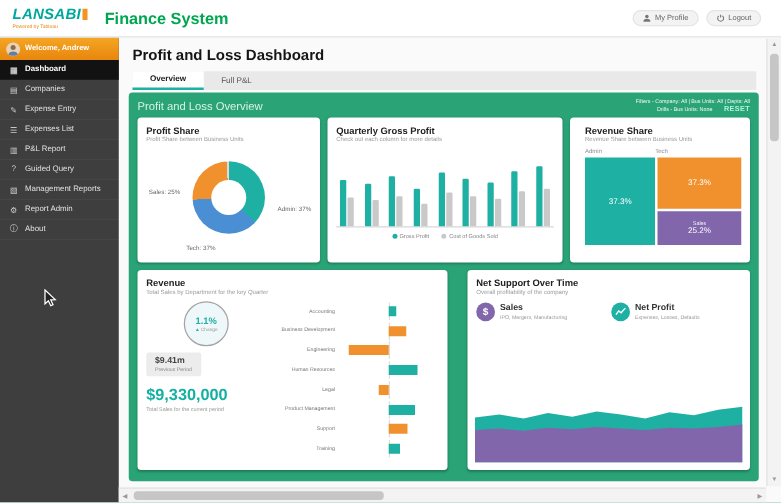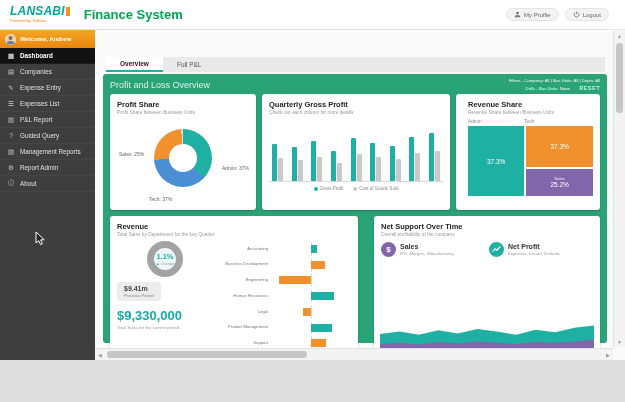--- a/index.html
+++ b/index.html
@@ -1,17 +1,17 @@
 <!DOCTYPE html>
 <html><head>
 <meta charset="utf-8">
 <style>
   *{margin:0;padding:0;box-sizing:border-box;}
   html,body{width:625px;height:402px;overflow:hidden;font-family:"Liberation Sans",sans-serif;background:#ddd;}
-  .app{position:relative;width:625px;height:360px;background:#f2f2f2;overflow:hidden;}
+  .app{position:relative;width:625px;height:402px;background:#f2f2f2;overflow:hidden;}
 
   
   .header{position:absolute;top:0;left:0;right:0;height:30px;background:#fff;border-bottom:1px solid #e3e3e3;display:flex;align-items:center;z-index:6;}
   .logo{margin-left:10px;line-height:1.1;}
   .logo-line{display:flex;align-items:center;}
   .logo-main,.logo-accent{font-weight:bold;font-style:italic;font-size:12px;color:#00a79d;letter-spacing:.2px;}
   .logo-mark{width:4px;height:9px;background:#f6921e;display:inline-block;margin-left:1px;}
   .logo-tag{font-size:4px;color:#e8860e;margin-top:1px;}
   .app-title{color:#00a651;font-weight:bold;font-size:13px;margin-left:14px;}
   .header-actions{margin-left:auto;display:flex;gap:6px;margin-right:16px;}
@@ -74,21 +74,21 @@
   .tm-body{display:flex;gap:2px;height:70px;margin-top:2px;}
   .tm-left{width:45%;display:flex;align-items:center;justify-content:center;color:#fff;font-size:6.5px;}
   .tm-right{flex:1;display:flex;flex-direction:column;gap:2px;}
   .tm-orange{display:flex;align-items:center;justify-content:center;color:#fff;font-size:6.5px;}
   .tm-purple{display:flex;flex-direction:column;align-items:center;justify-content:center;color:#fff;font-size:6.5px;}
   .tm-lbl{font-size:4.3px;opacity:.9;}
 
   
   .rev-body{display:flex;margin-top:2px;height:130px;}
   .rev-kpis{width:104px;display:flex;flex-direction:column;align-items:flex-start;padding-top:2px;}
-  .chg-circle{width:36px;height:36px;margin-left:30px;border-radius:50%;background:#eef7f9;border:7px solid #a3a3a3;display:flex;flex-direction:column;align-items:center;justify-content:center;}
+  .chg-circle{width:36px;height:36px;margin-left:30px;border-radius:50%;background:#eef7f9;border:1px solid #a3a3a3;display:flex;flex-direction:column;align-items:center;justify-content:center;}
   .chg-val{font-size:7.5px;font-weight:bold;color:#1fb0a4;}
   .chg-lbl{font-size:3.8px;color:#999;margin-top:1px;}
   .chg-arrow{color:#1fb0a4;}
   .prev-box{margin-top:5px;background:#ececec;border-radius:2px;padding:3px 7px;}
   .prev-val{font-size:7px;font-weight:bold;color:#444;}
   .prev-lbl{font-size:4.2px;color:#888;margin-top:1px;}
   .total-val{margin-top:7px;font-size:13px;font-weight:bold;color:#13b0a2;}
   .total-lbl{margin-top:2px;font-size:4.3px;color:#999;}
   .rev-bars{flex:1;display:flex;flex-direction:column;justify-content:space-around;padding:2px 2px 2px 0;}
   .rev-row{display:flex;align-items:center;height:13px;}
@@ -196,20 +196,21 @@
           <span>Report Admin</span>
         </div>
         <div class="side-item">
           <span class="si-icon">ⓘ</span>
           <span>About</span>
         </div>
       </div>
   </aside>
 
   <main class="main">
+    <div class="page-title">Profit and Loss Dashboard</div>
 
     <div class="tabs">
       <div class="tab active">Overview</div>
       <div class="tab">Full P&amp;L</div>
     </div>
 
     <section class="panel">
       <div class="panel-head">
         <div class="panel-title">Profit and Loss Overview</div>
         <div class="filters">

